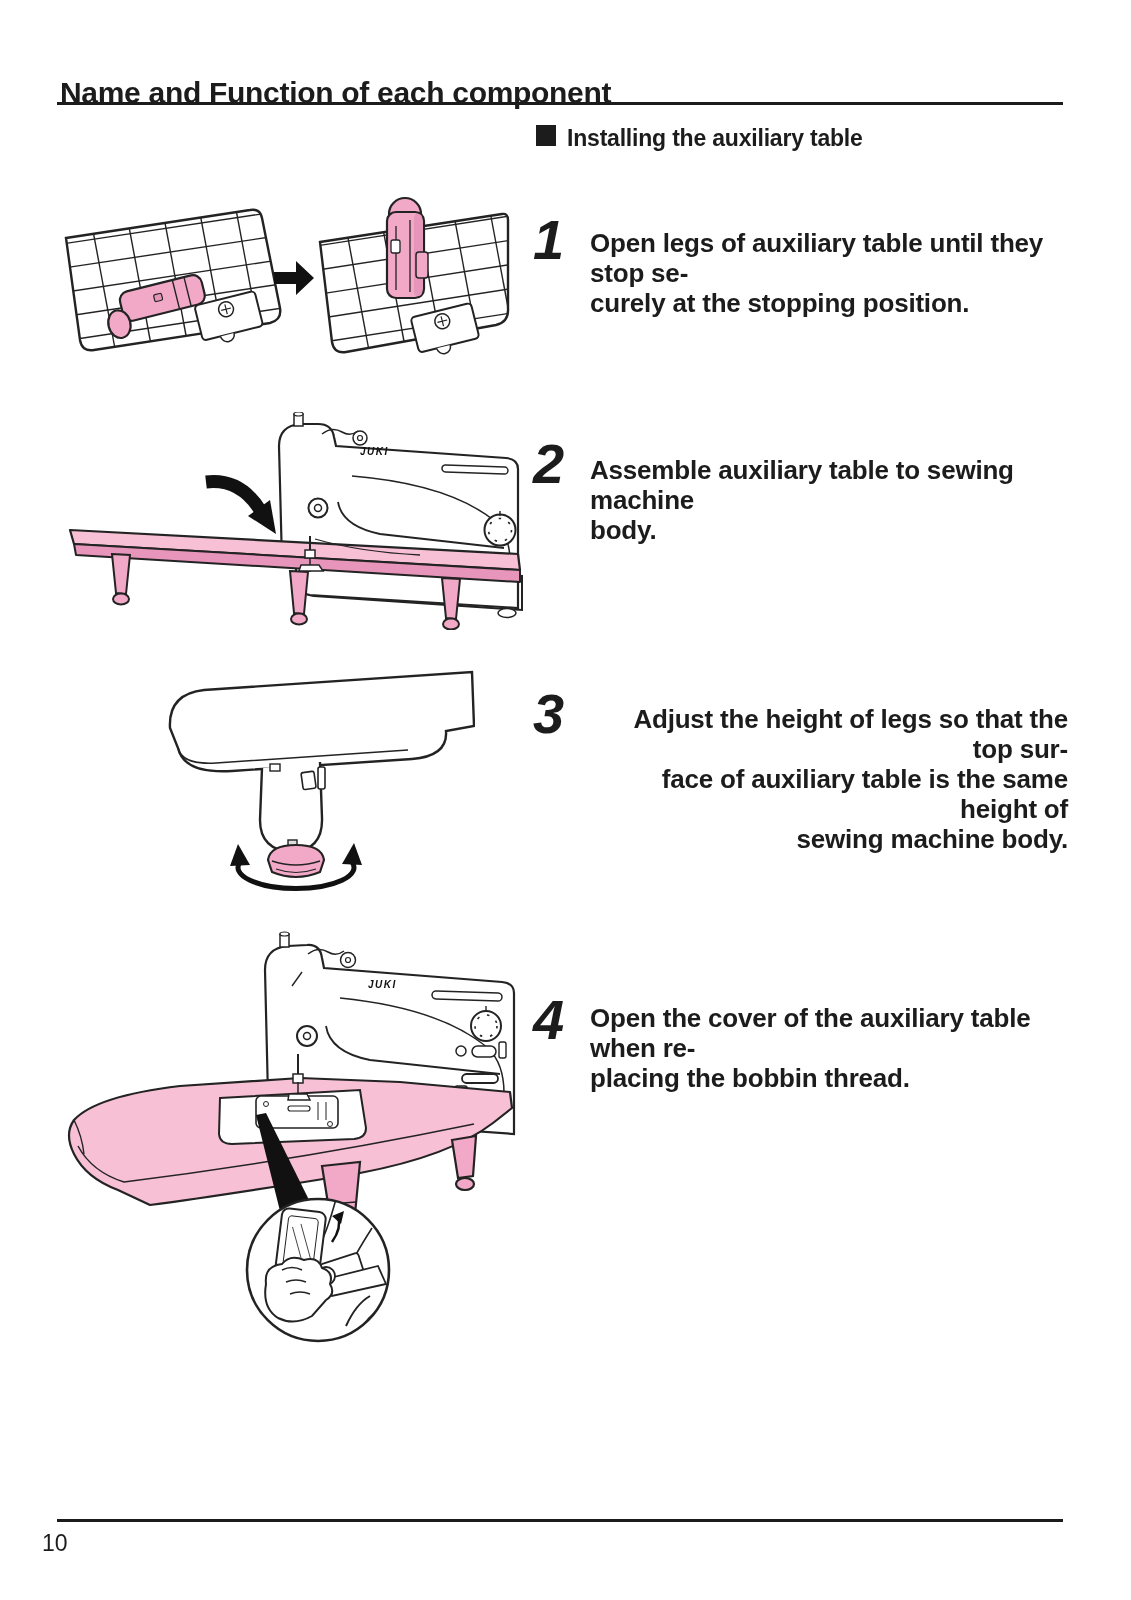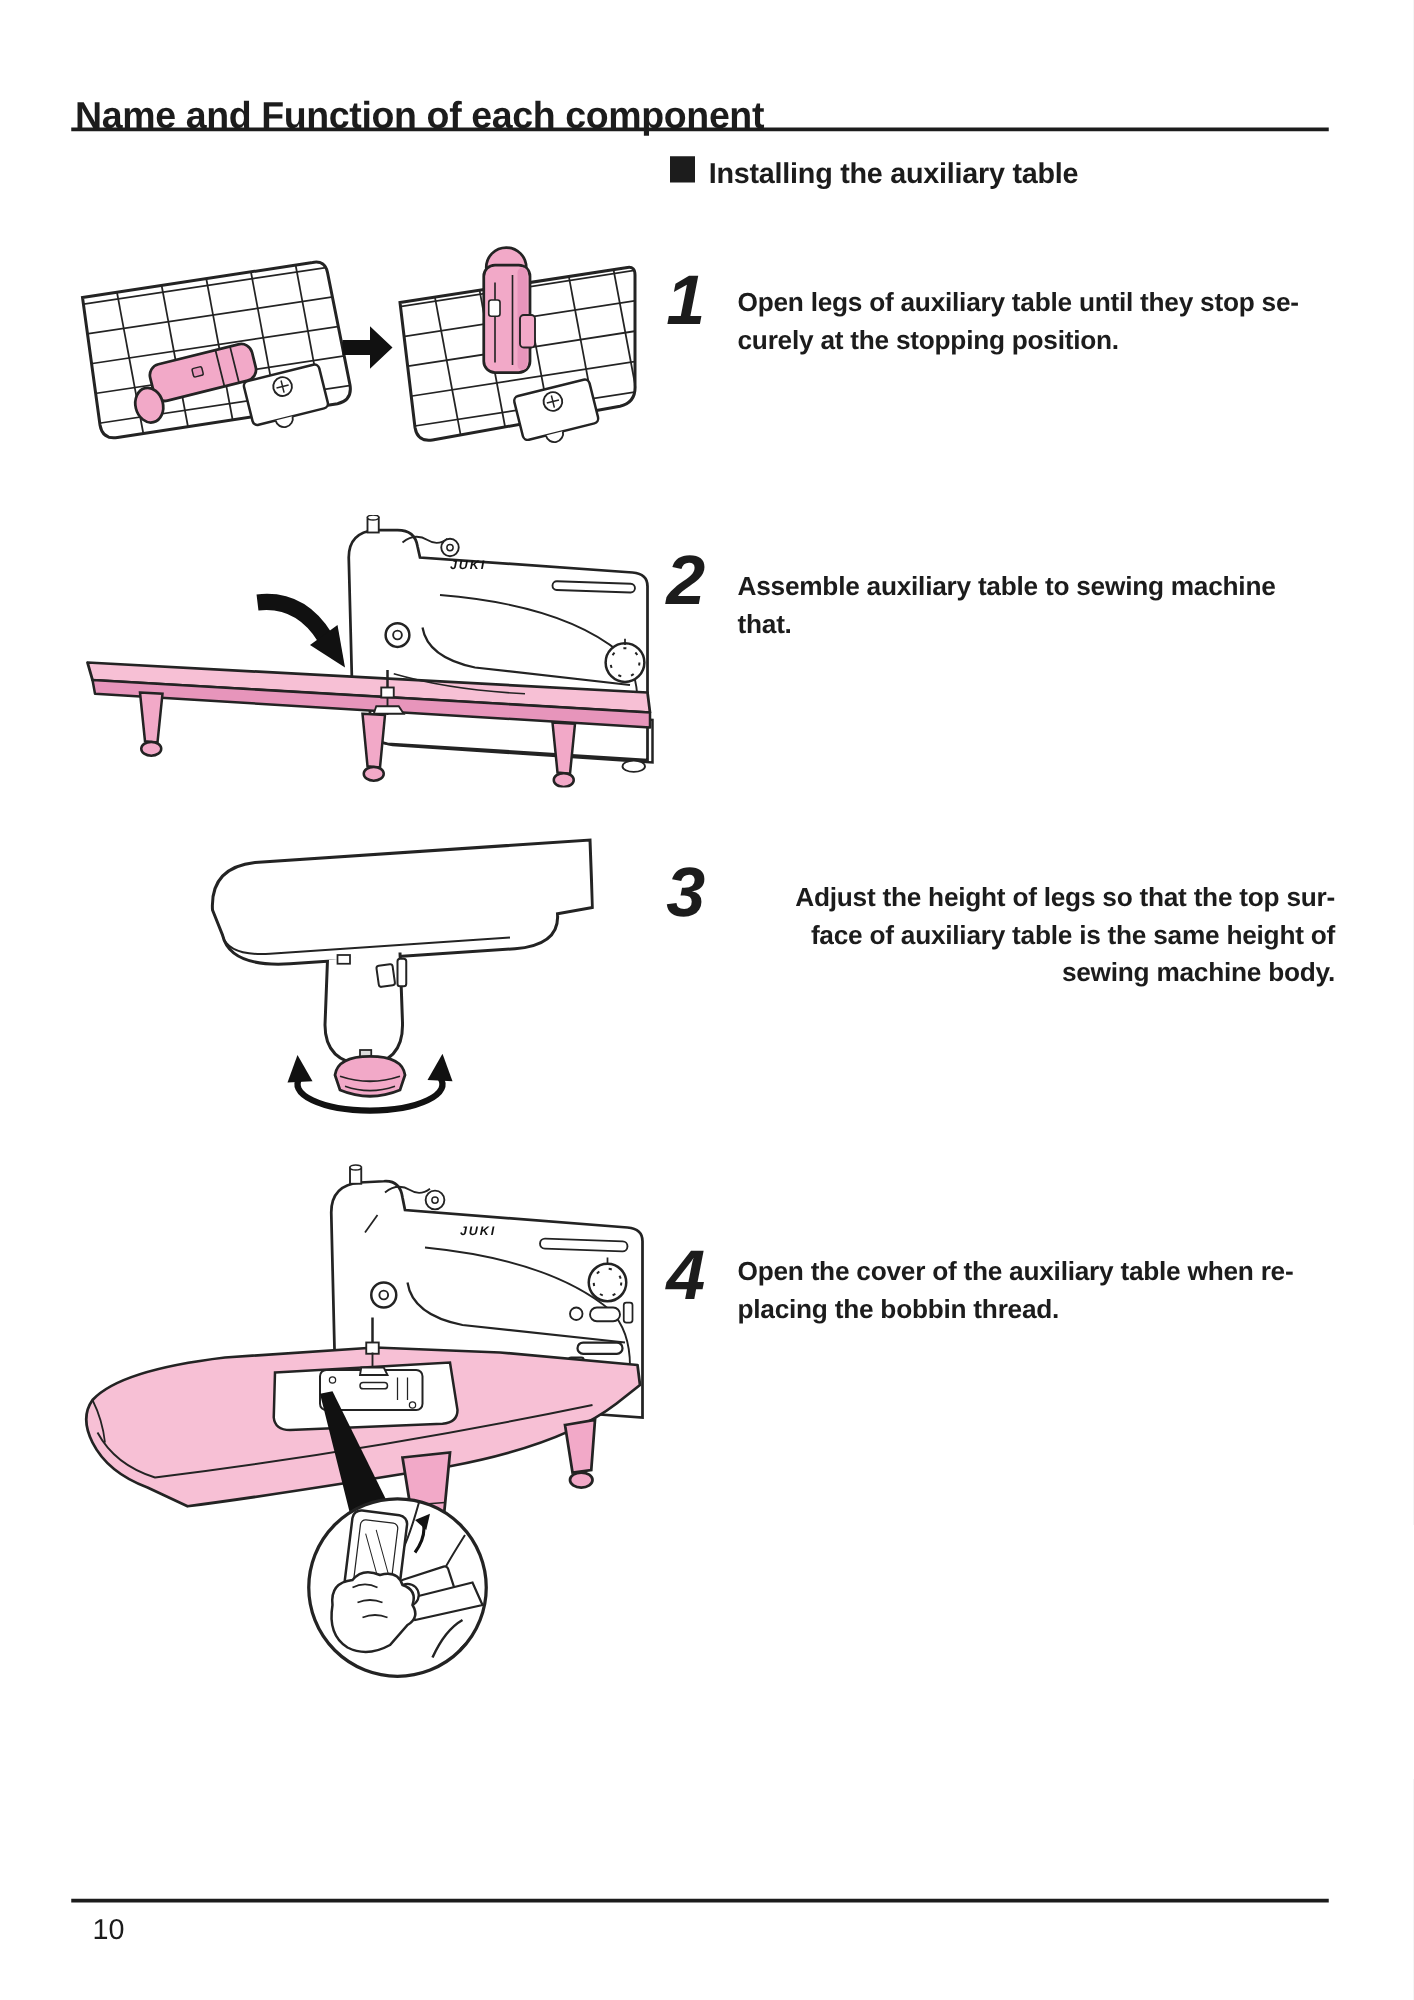--- a/index.html
+++ b/index.html
@@ -30,31 +30,31 @@
     width:20px;height:21px;background:#1c1c1c;display:inline-block;
     flex:0 0 auto;
   }
   .step-number{
     position:absolute;left:533px;
     font-size:56px;font-weight:bold;font-style:italic;line-height:1;
     letter-spacing:-2px;
   }
   .step-text{
     position:absolute;left:590px;width:478px;
-    font-size:21px;font-weight:bold;line-height:30px;
+    font-size:26px;font-weight:bold;line-height:30px;
     letter-spacing:-0.2px;white-space:pre-line;
   }
   .figure{position:absolute;}
   .figure svg{display:block;}
   .footer-rule{
     position:absolute;left:57px;top:1519px;width:1006px;height:3px;
     background:#1c1c1c;
   }
   .page-number{
-    position:absolute;left:74px;top:1530px;
+    position:absolute;left:42px;top:1530px;
     font-size:23px;font-weight:normal;
   }
   .ln{stroke:#232323;fill:none;}
   .wh{fill:#ffffff;stroke:#232323;}
 </style>
 </head>
 <body>
 
 <div class="page">
 
@@ -65,21 +65,21 @@
     <span class="bullet"></span>
     <span>Installing the auxiliary table</span>
   </div>
 
   <div class="step-number" style="top:212px;">1</div>
   <div class="step-text" style="top:228px;">Open legs of auxiliary table until they stop se-
 curely at the stopping position.</div>
 
   <div class="step-number" style="top:436px;">2</div>
   <div class="step-text" style="top:455px;">Assemble auxiliary table to sewing machine
-that.</div>
+body.</div>
 
   <div class="step-number" style="top:686px;">3</div>
   <div class="step-text" style="top:704px;text-align:right;">Adjust the height of legs so that the top sur-
 face of auxiliary table is the same height of
 sewing machine body.</div>
 
   <div class="step-number" style="top:992px;">4</div>
   <div class="step-text" style="top:1003px;">Open the cover of the auxiliary table when re-
 placing the bobbin thread.</div>
 

